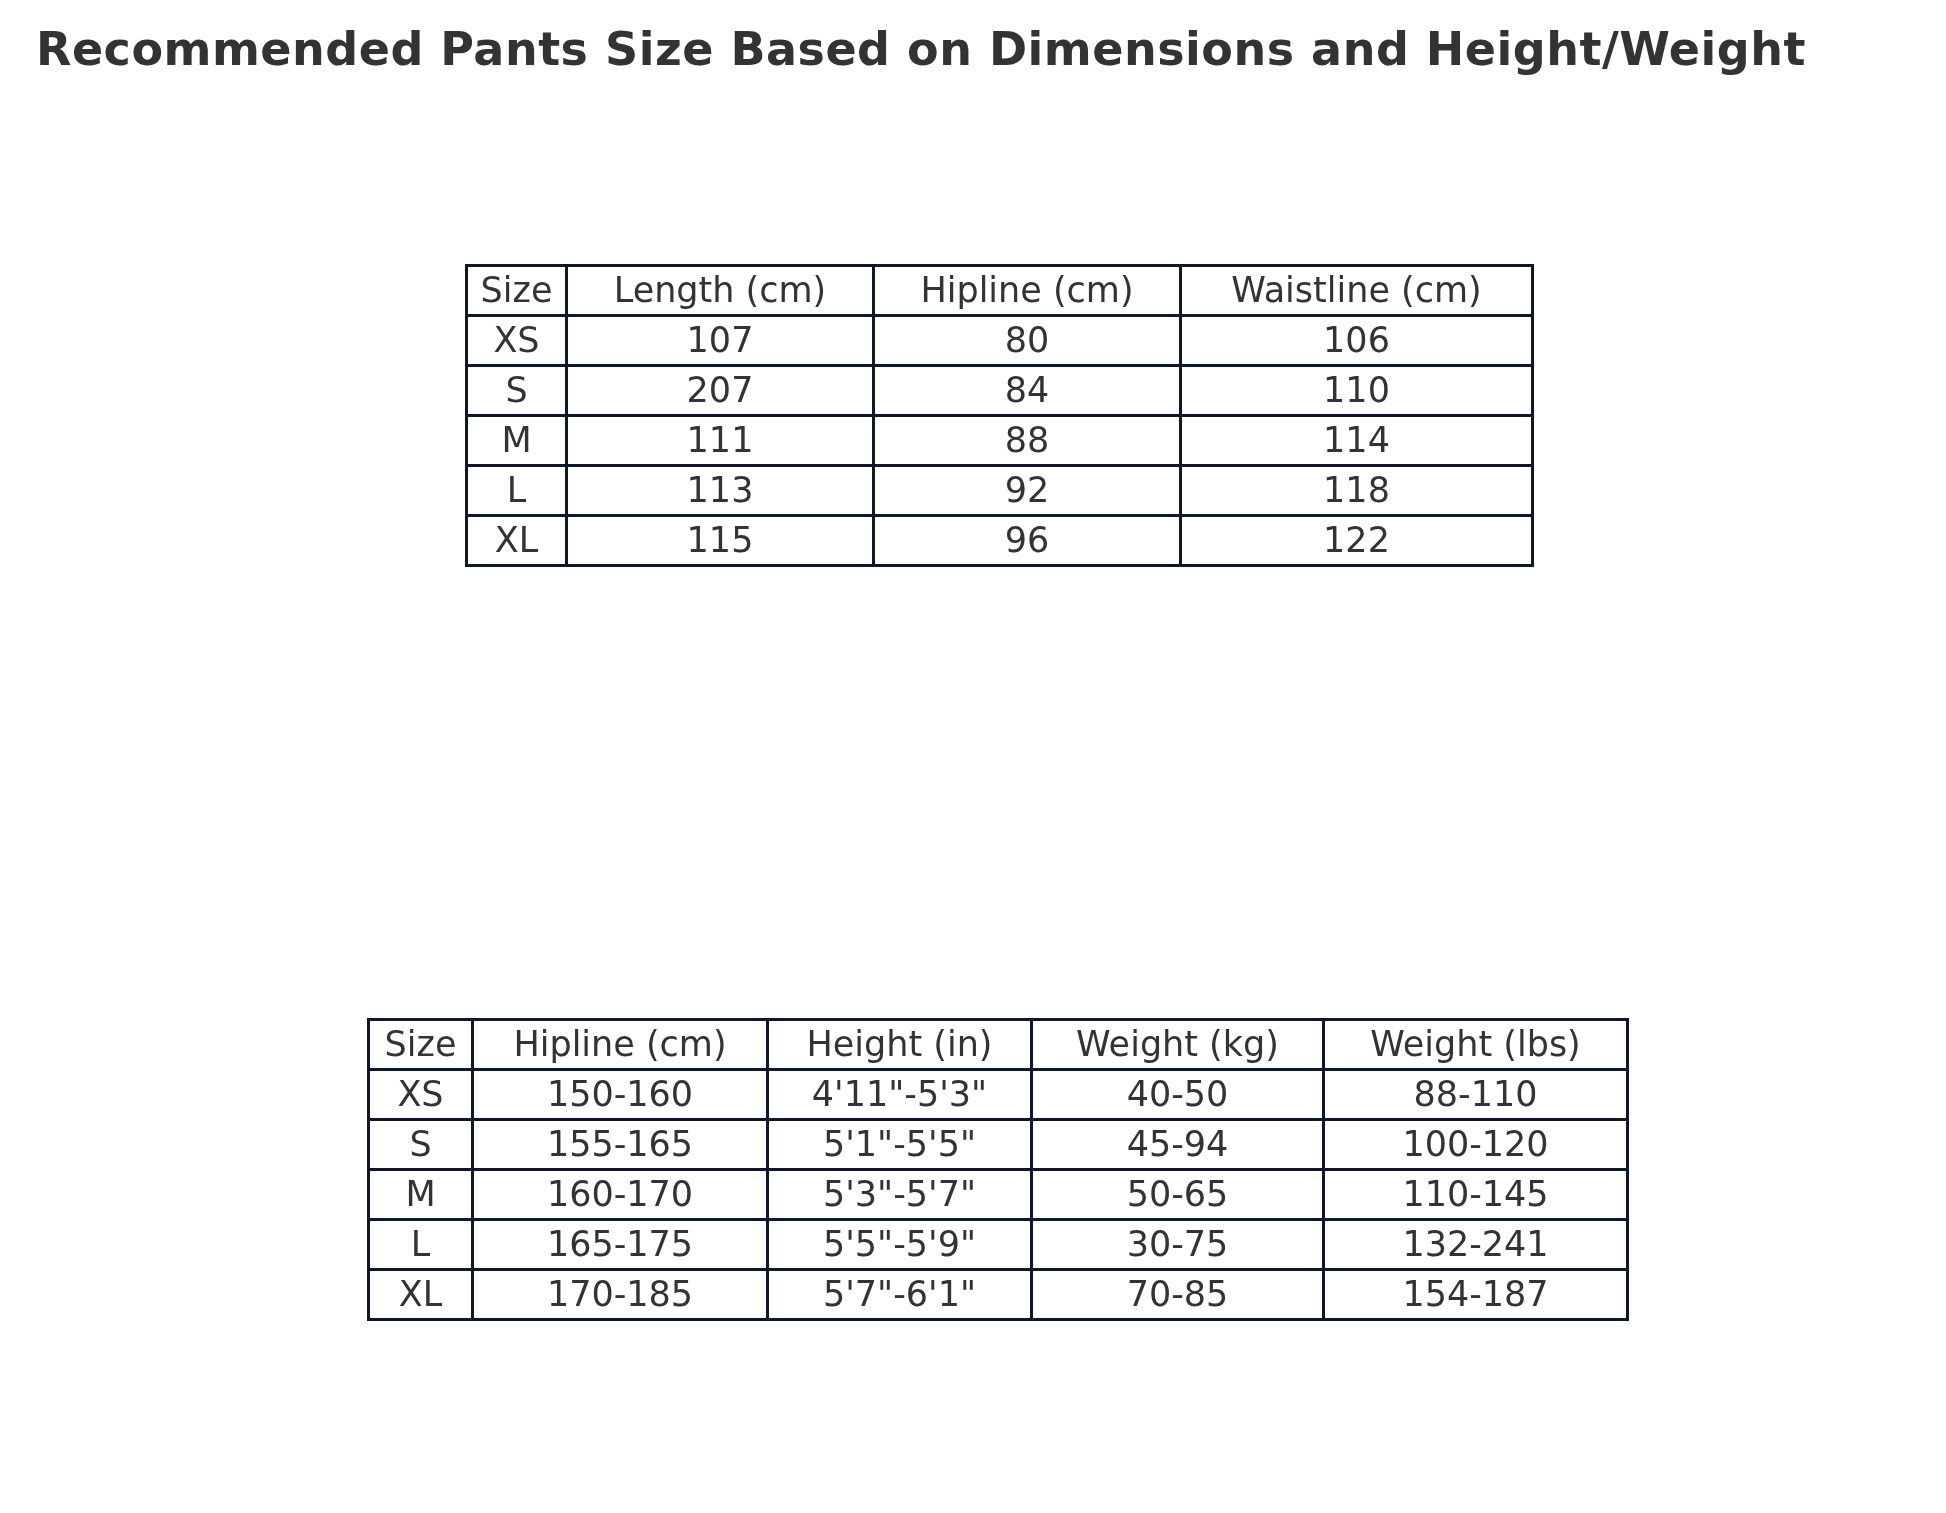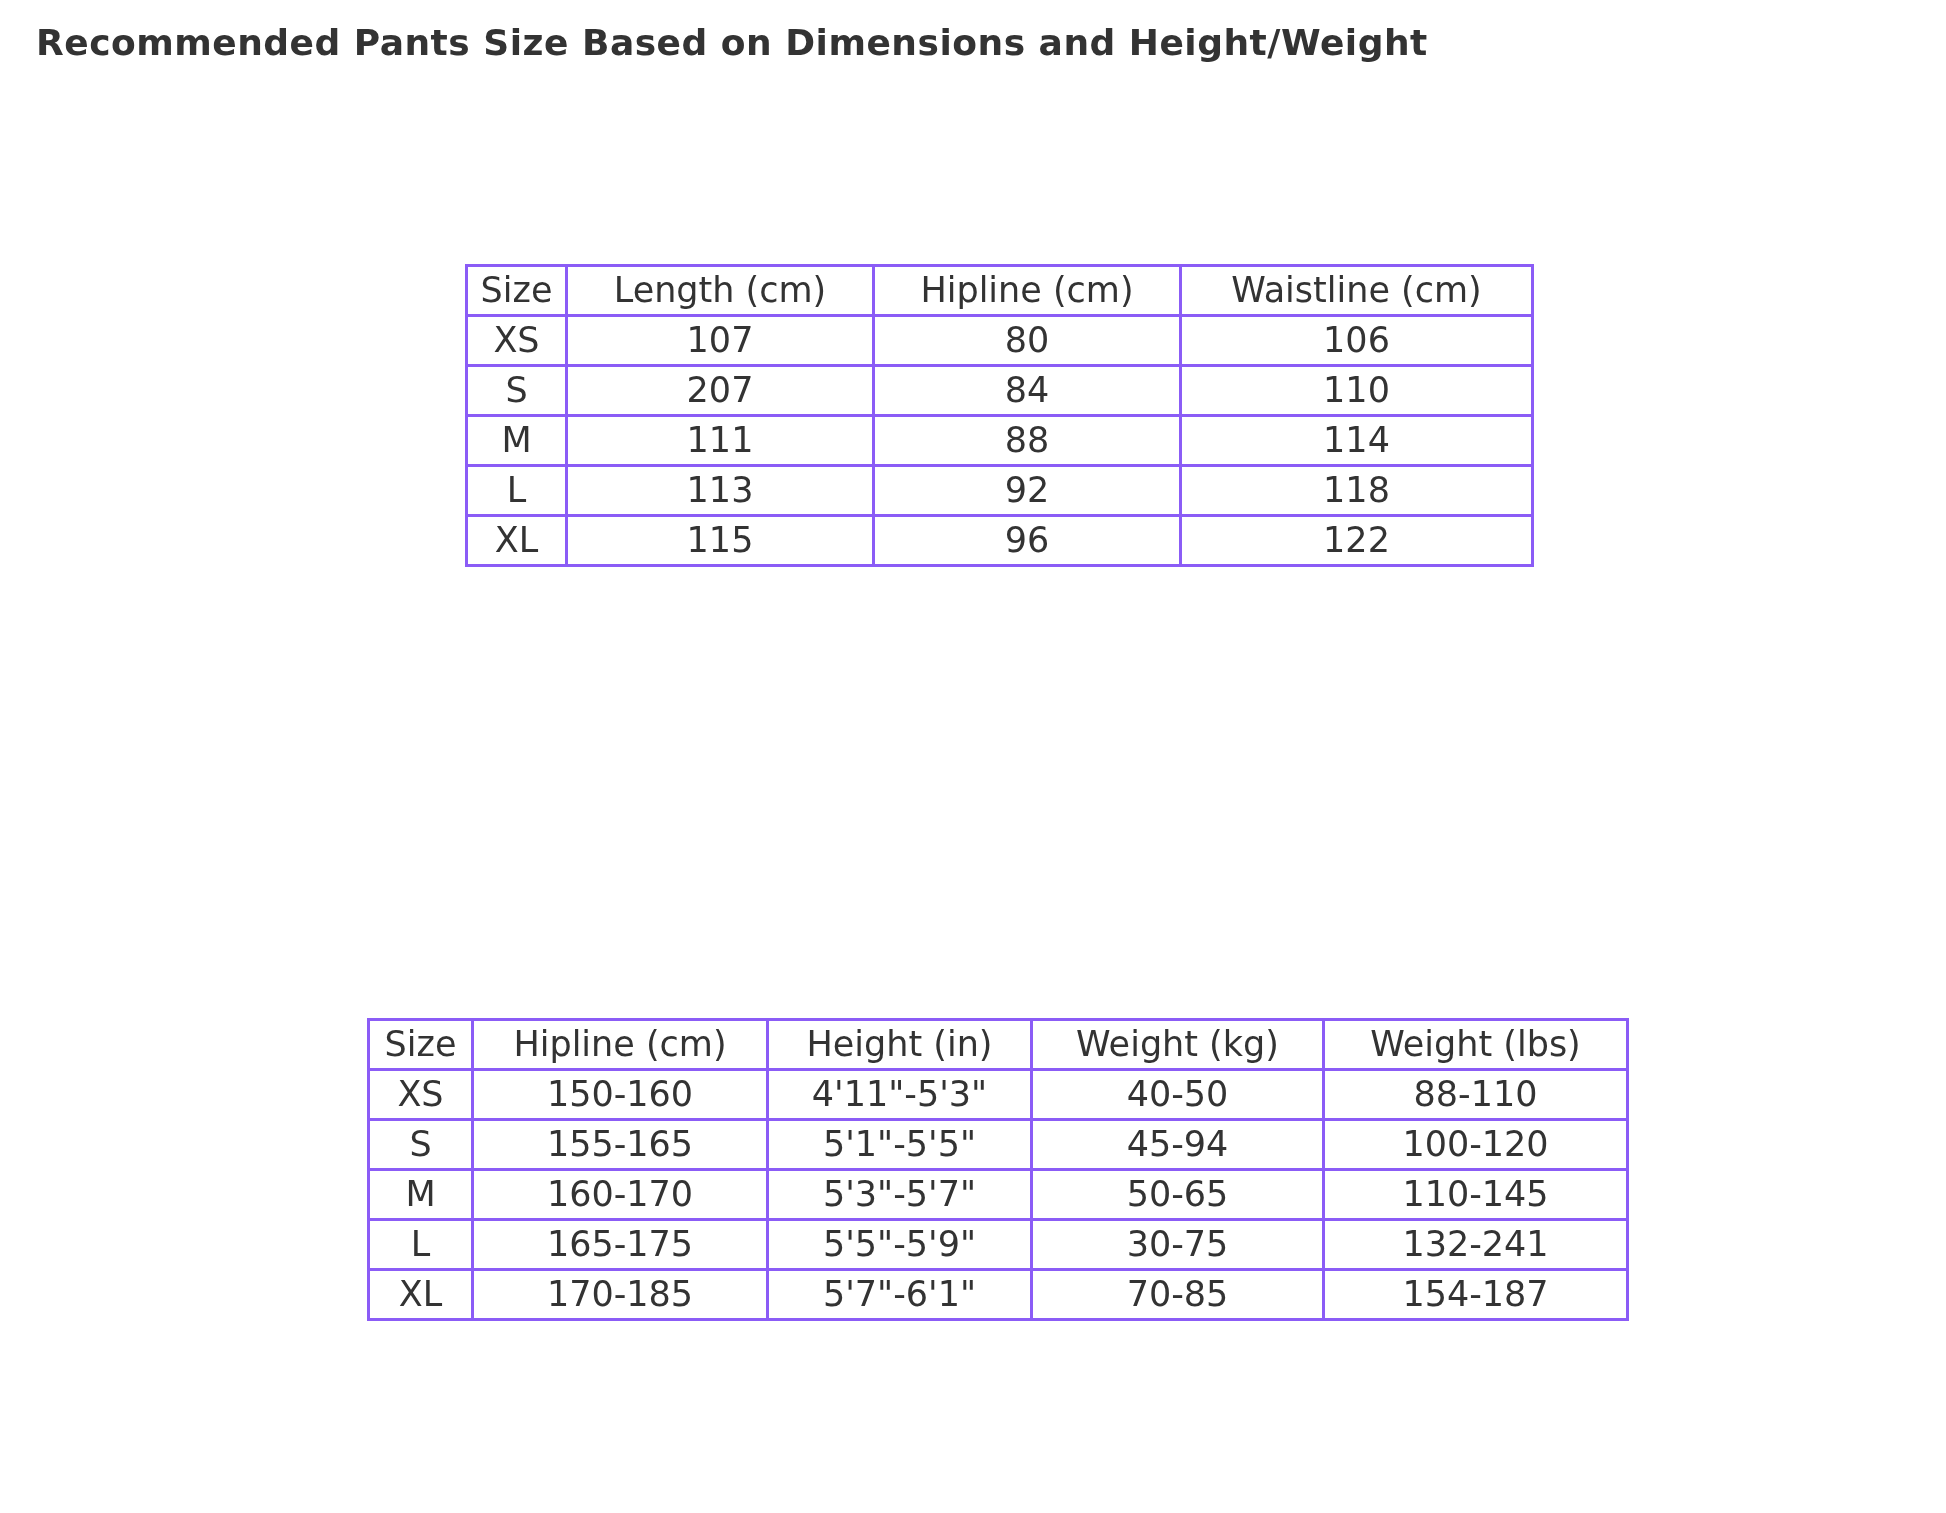--- a/index.html
+++ b/index.html
@@ -13,35 +13,35 @@
     background: #ffffff;
     font-family: "DejaVu Sans", "Liberation Sans", sans-serif;
     color: #333333;
     overflow: hidden;
   }
   .figure-title {
     position: absolute;
     left: 36px;
     top: 22px;
     margin: 0;
-    font-size: 36px;
+    font-size: 46px;
     font-weight: bold;
     color: #333333;
     white-space: nowrap;
     letter-spacing: 0.5px;
   }
   table.data-table {
     position: absolute;
     border-collapse: collapse;
     table-layout: fixed;
     background: #ffffff;
   }
   table.data-table th,
   table.data-table td {
-    border: 3px solid #8b5cf6;
+    border: 3px solid #0f172a;
     text-align: center;
     vertical-align: middle;
     font-size: 35px;
     font-weight: normal;
     color: #333333;
     height: 47px;
     padding: 0;
     line-height: 1;
     overflow: hidden;
     white-space: nowrap;

